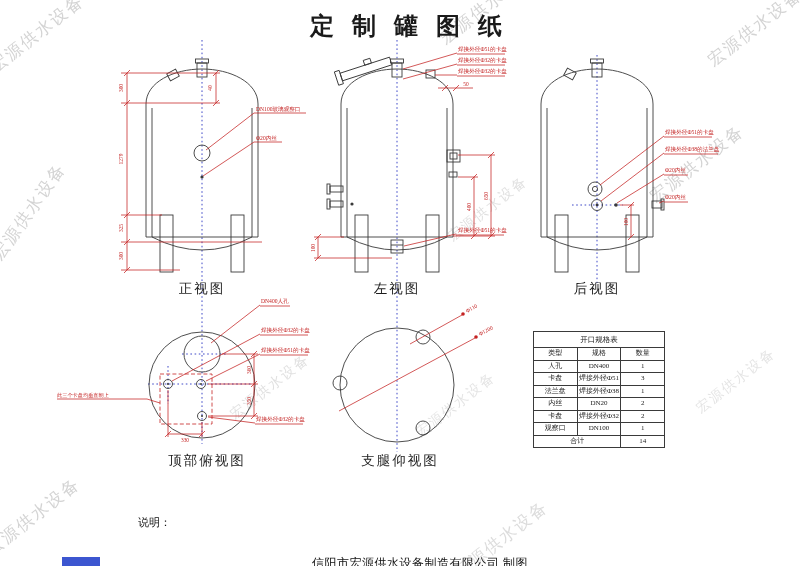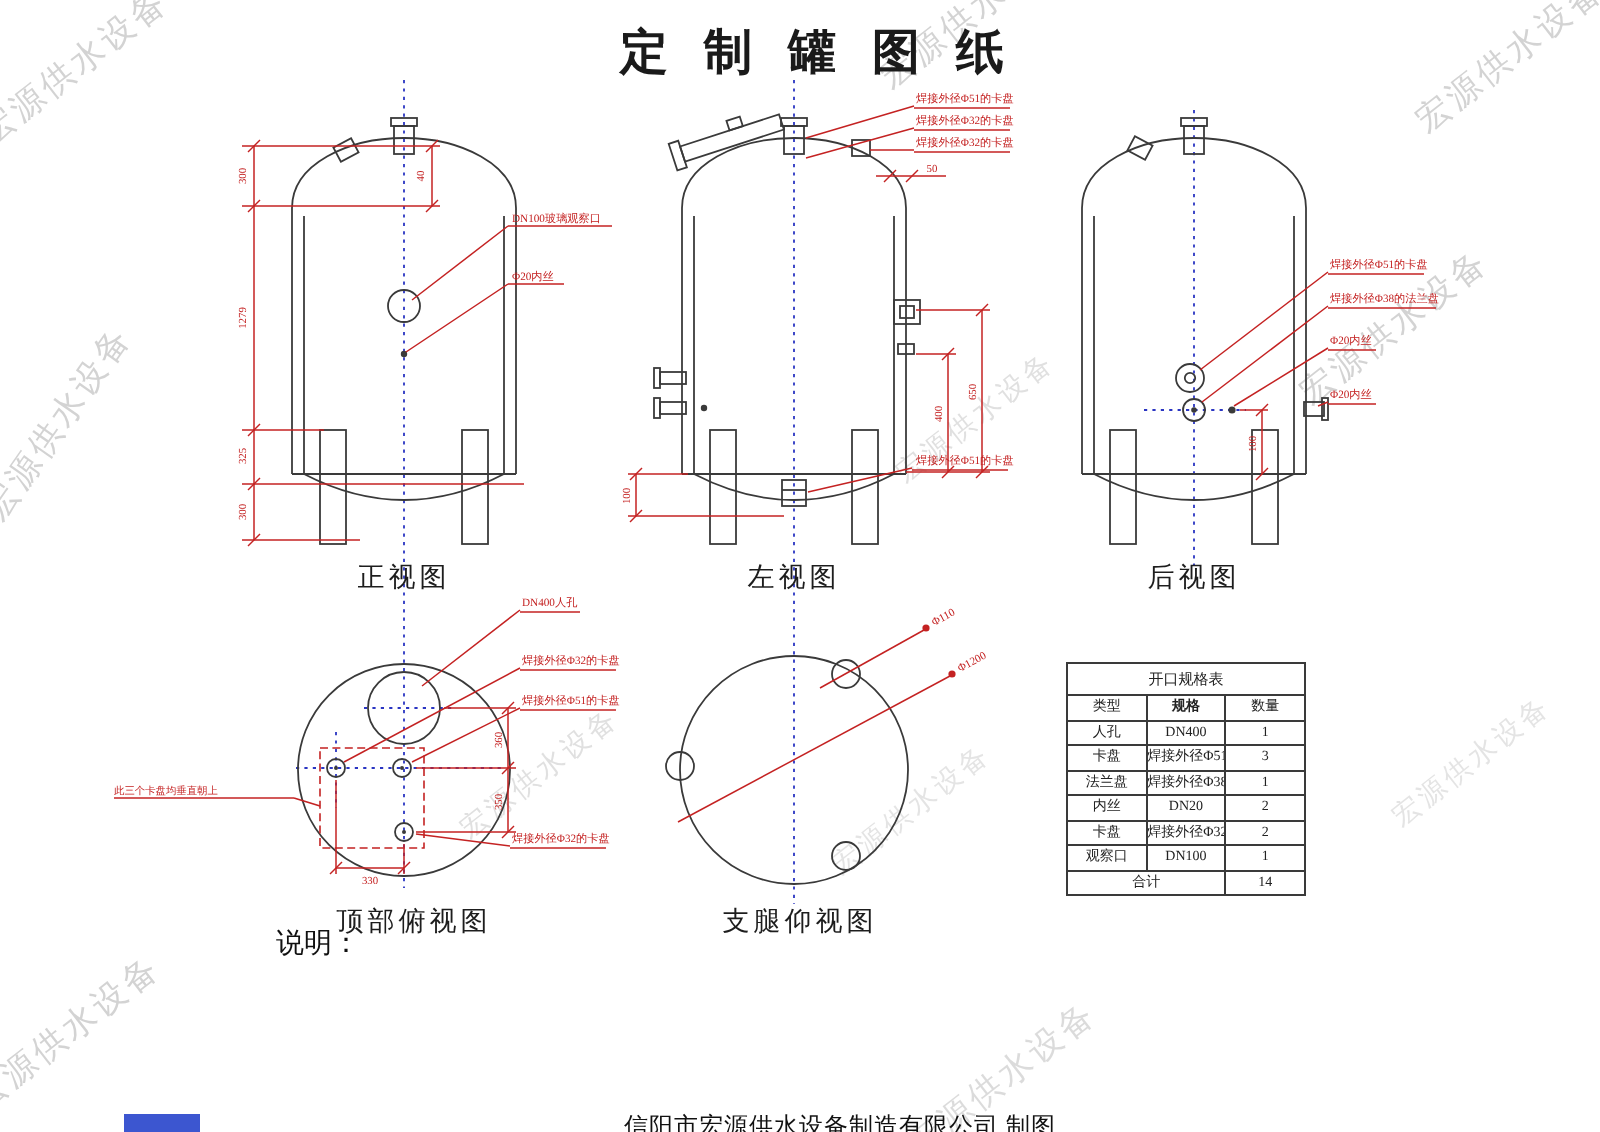--- a/index.html
+++ b/index.html
@@ -12,28 +12,28 @@
   svg .red-dash{stroke:#c42222;fill:none;stroke-width:0.8;stroke-dasharray:4 2.2;}
   svg .dotk{fill:#3a3a3a;stroke:none;}
   svg .dotr{fill:#c42222;stroke:none;}
   svg text{font-family:"Liberation Serif",serif;}
   svg .t-red{fill:#c42222;font-size:5.6px;}
   svg .t-note{fill:#c42222;font-size:5.2px;}
   svg .t-dim{fill:#c42222;font-size:5.4px;text-anchor:middle;}
   svg .t-view{fill:#1d1d1d;font-size:13.5px;text-anchor:middle;letter-spacing:2px;}
   .title{position:absolute;top:10px;left:0;right:0;text-align:center;font-size:24px;
          color:#1a1a1a;letter-spacing:18px;padding-left:30px;font-weight:bold;}
-  .spec{position:absolute;left:533px;top:331px;width:120px;border-collapse:collapse;
+  .spec{position:absolute;left:533px;top:331px;width:132px;border-collapse:collapse;
         table-layout:fixed;}
   .spec td,.spec th{border:0.8px solid #3a3a3a;font-size:7px;font-weight:normal;
         color:#222;text-align:center;padding:0;height:11.5px;line-height:1;
         overflow:hidden;white-space:nowrap;}
   .spec .tt{height:15px;font-size:7.5px;}
-  .spec .c1{width:43px;margin-top:36px;} .spec .c2{width:42px;font-weight:bold;} .spec .c3{width:38px;}
-  .notes{position:absolute;left:138px;top:466px;font-size:14px;color:#111;
+  .spec .c1{width:43px;margin-top:36px;} .spec .c2{width:42px;} .spec .c3{width:38px;}
+  .notes{position:absolute;left:138px;top:516px;font-size:11px;color:#111;
          line-height:13.6px;white-space:nowrap;}
   .footer{position:absolute;left:312px;top:555px;font-size:12px;color:#111;
           letter-spacing:0.5px;white-space:nowrap;}
   .bluebar{position:absolute;left:62px;top:557px;width:38px;height:9px;background:#3c56d0;}
   .wm{position:absolute;color:#a8a8a8;opacity:0.5;font-size:17px;letter-spacing:2px;
       white-space:nowrap;transform:rotate(-38deg);pointer-events:none;}
 </style>
 </head>
 <body>
 

